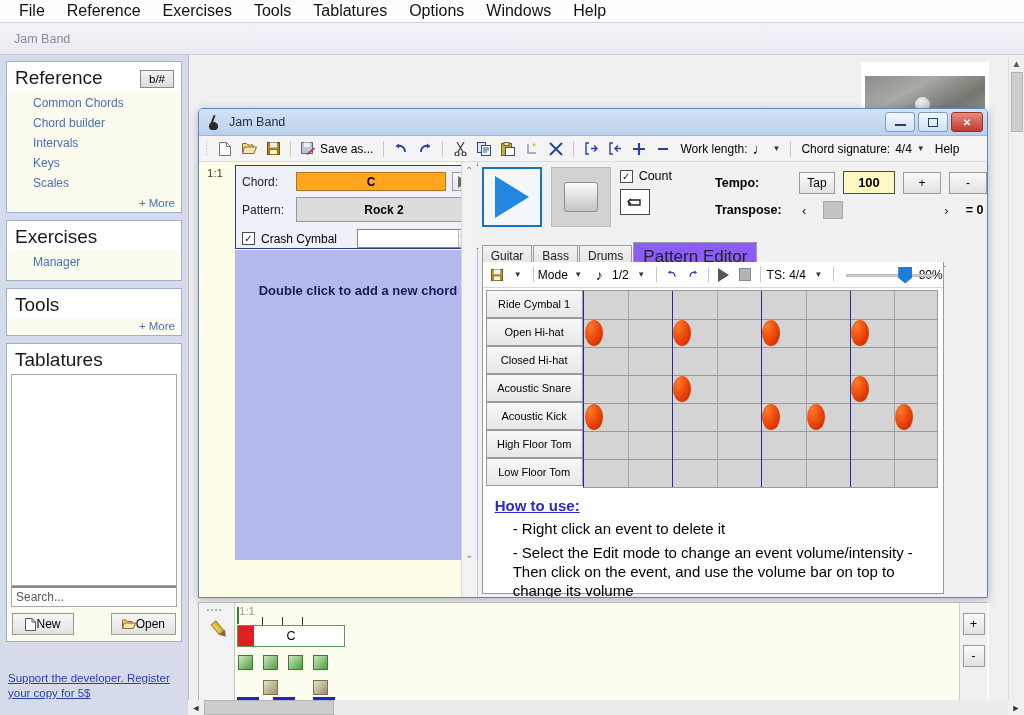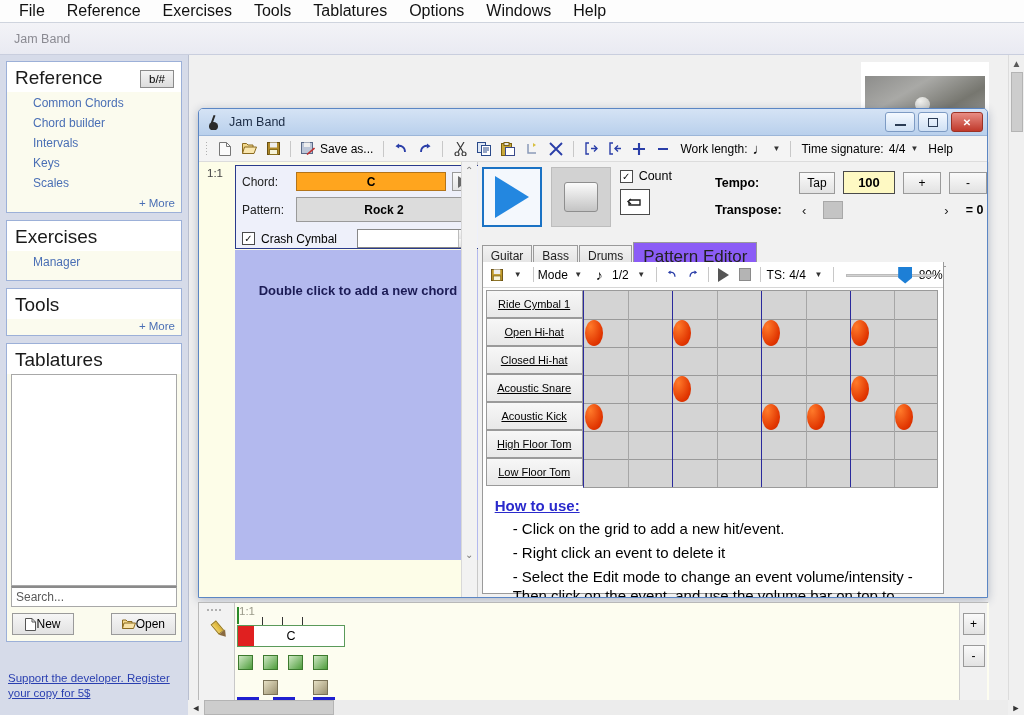--- a/index.html
+++ b/index.html
@@ -329,21 +329,21 @@
   .pesep { width:1px;height:15px;background:#c8c8c8;margin:0 3px; }
   .zslider { width:88px;height:16px;position:relative;margin-left:6px; }
   .zsrail { position:absolute;top:7px;left:0;width:88px;height:3px;
             background:#d2d2d2;border:1px solid #bcbcbc; }
   .zsthumb { position:absolute;left:52px;top:0;width:14px;height:17px;
              background:#1d7fd6;cursor:pointer;
              clip-path:polygon(0 0,100% 0,100% 66%,50% 100%,0 66%); }
 
   
   .grid-wrap { display:flex; height:200px; }
-  .rowlabels { width:100px; padding:2px 0 0 3px;text-decoration:underline; }
+  .rowlabels { width:100px; padding:2px 0 0 3px; }
   .rlbl {
     height:28px; margin-bottom:0; border:1px solid #9a9a9a;
     background:linear-gradient(#f7f7f7,#e8e8e8);
     display:flex;align-items:center;justify-content:center;
     font-size:11px;cursor:pointer;
   }
   .grid {
     position:relative; width:355px; height:198px; margin-top:2px;
     background:#d4d4d4; border-left:1px solid #2a2a9c;
     border-right:1px solid #9a9a9a; border-top:1px solid #9a9a9a;
@@ -646,21 +646,21 @@
           <path d="M2 7H12" stroke="#2a3ea8" stroke-width="2.1"></path>
         </svg>
     </div>
     <div class="tbtext">
       <span>Work length:</span>
       <span style="font-size:15px;">♩</span>
       <span class="caret">▼</span>
     </div>
     <div class="tbsep"></div>
     <div class="tbtext">
-      <span>Time signature:</span>
+      <span>Chord signature:</span>
       <span>4/4</span>
       <span class="caret">▼</span>
     </div>
     <div class="tbtext clickable">Help</div>
   </div>
 
   <div class="jam-body">
 
     <div class="chordpane">
       <div class="barnum">1:1</div>
@@ -829,21 +829,20 @@
               <div class="hit" style="left: 1px; top: 113px;"></div>
               <div class="hit" style="left: 178.5px; top: 113px;"></div>
               <div class="hit" style="left: 222.875px; top: 113px;"></div>
               <div class="hit" style="left: 311.625px; top: 113px;"></div>
             </div>
         </div>
 
         <div class="howto">
           <div class="h">How to use:</div>
           <ul>
-            <li>- Click on the grid to add a new hit/event.</li>
             <li>- Right click an event to delete it</li>
             <li>- Select the Edit mode to change an event volume/intensity - Then click on the event, and use the volume bar on top to change its volume</li>
           </ul>
         </div>
       </div>
     </div>
   </div>
 </div>
 
 <div class="arrange">

